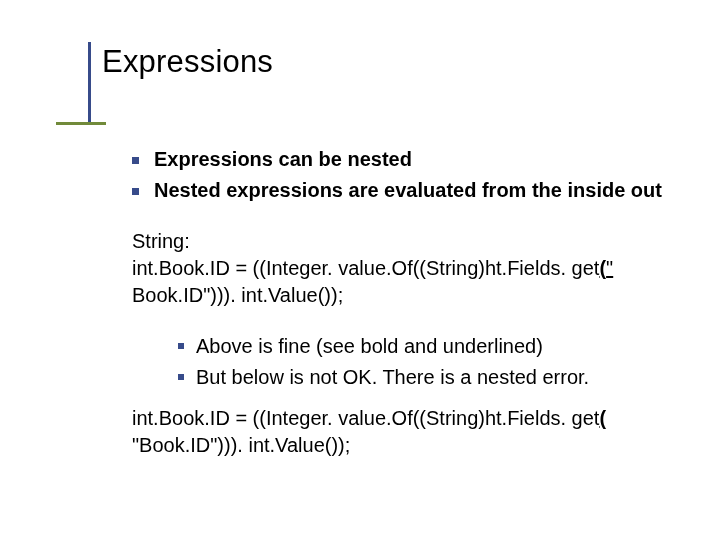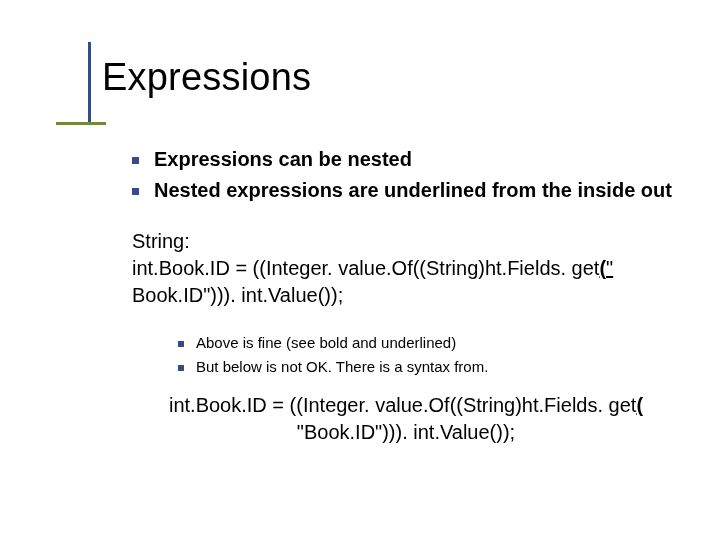--- a/index.html
+++ b/index.html
@@ -30,22 +30,22 @@
     position: absolute;
     left: 56px;
     top: 122px;
     width: 50px;
     height: 3px;
     background: #718a3a;
   }
   .title {
     position: absolute;
     left: 102px;
-    top: 56px;
-    font-size: 38px;
+    top: 44px;
+    font-size: 31px;
     font-weight: 400;
     letter-spacing: 0.2px;
   }
   .body {
     position: absolute;
     left: 132px;
     top: 146px;
     right: 40px;
     font-size: 20px;
     line-height: 1.35;
@@ -73,65 +73,64 @@
   .para {
     margin: 24px 0 8px 0;
   }
   .para .ul { text-decoration: underline; }
   .para .b { font-weight: bold; }
   ul.sub {
     list-style: none;
     margin: 24px 0 14px 46px;
     padding: 0;
     font-family: Arial, Helvetica, sans-serif;
-    font-size: 15px;
+    font-size: 20px;
   }
   ul.sub > li {
     position: relative;
     padding-left: 18px;
     margin-bottom: 4px;
   }
   ul.sub > li::before {
     content: "";
     position: absolute;
     left: 0;
     top: 0.5em;
     width: 6px;
     height: 6px;
     background: #374b8a;
   }
   .para2 {
     margin-top: 0;
-    text-align: center;
   }
 </style>
 </head>
 <body>
 
 <div class="slide">
   <div class="rule-v"></div>
   <div class="rule-h"></div>
 
   <div class="title">Expressions</div>
 
   <div class="body">
 
     <ul class="top">
       <li>Expressions can be nested</li>
-      <li>Nested expressions are underlined from the inside out</li>
+      <li>Nested expressions are evaluated from the inside out</li>
     </ul>
 
     <div class="para">
       <span>String:</span><br>
       <span>int.Book.ID = ((Integer. value.Of((String)ht.Fields. get</span><span class="b ul">(</span><span class="ul">"</span><span> Book.ID"))). int.Value());</span>
     </div>
 
     <ul class="sub">
       <li>Above is fine (see bold and underlined)</li>
-      <li>But below is not OK. There is a syntax from.</li>
+      <li>But below is not OK. There is a nested error.</li>
     </ul>
 
     <div class="para para2">
       <span>int.Book.ID = ((Integer. value.Of((String)ht.Fields. get</span><span class="b ul">(</span><span> "Book.ID"))). int.Value());</span>
     </div>
 
   </div>
 </div>
 
 </body></html>

